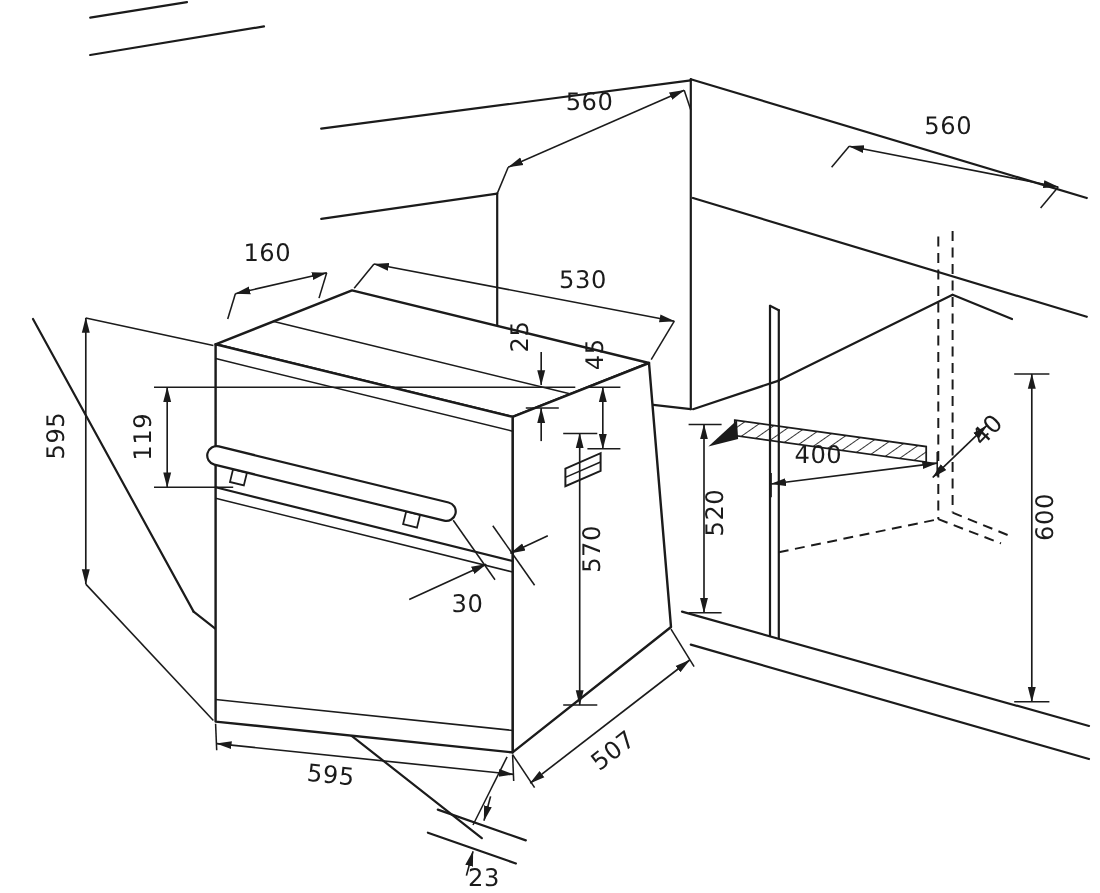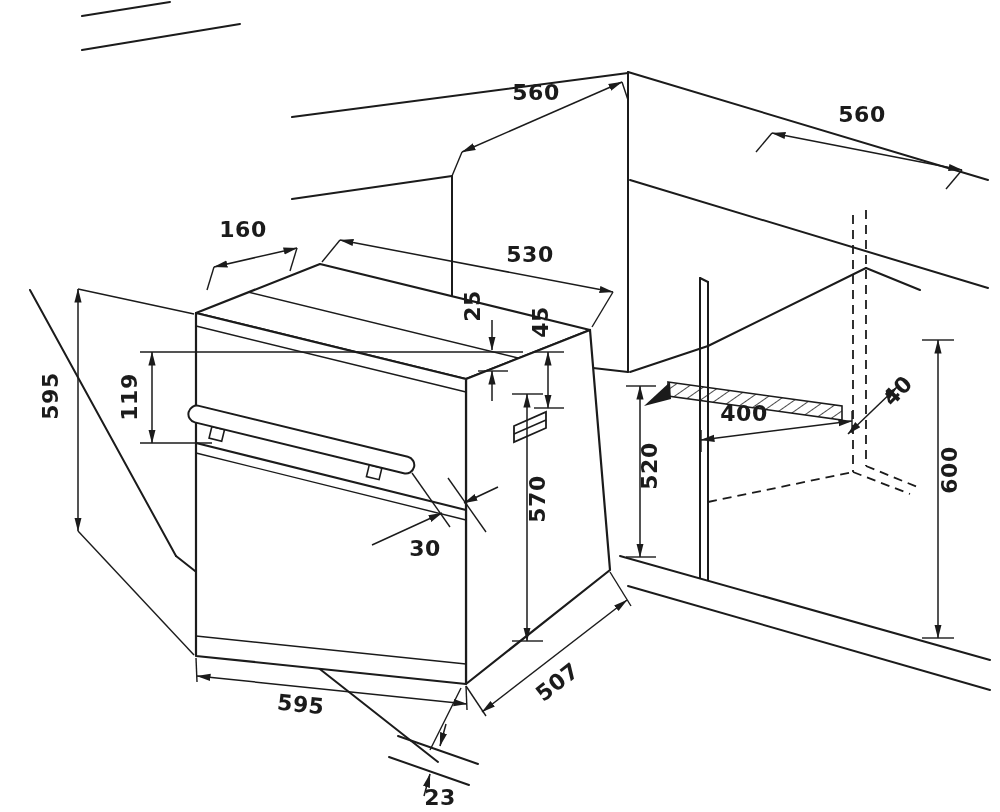--- a/index.html
+++ b/index.html
@@ -1,17 +1,17 @@
 <!DOCTYPE html>
 <html><head>
 <meta charset="utf-8">
 <style>
   html,body{margin:0;padding:0;background:#ffffff;}
   .canvas{position:relative;width:1000px;height:812px;background:#ffffff;overflow:hidden;
-          font-family:"DejaVu Sans", sans-serif;font-weight:bold;}
+          font-family:"DejaVu Sans", sans-serif;}
   svg{display:block;}
   text{font-family:"DejaVu Sans", sans-serif;font-size:22px;fill:#1b1b1b;letter-spacing:.5px;}
   .st{stroke:#1b1b1b;stroke-width:2;fill:none;stroke-linecap:round;}
   .thin{stroke:#1b1b1b;stroke-width:1.4;fill:none;}
   .dim{stroke:#1b1b1b;stroke-width:1.5;fill:none;}
   .dash{stroke:#1b1b1b;stroke-width:1.8;fill:none;stroke-dasharray:9 6;}
   .face{fill:#ffffff;stroke:#1b1b1b;stroke-width:2.2;stroke-linejoin:round;}
 </style>
 </head>
 <body>

